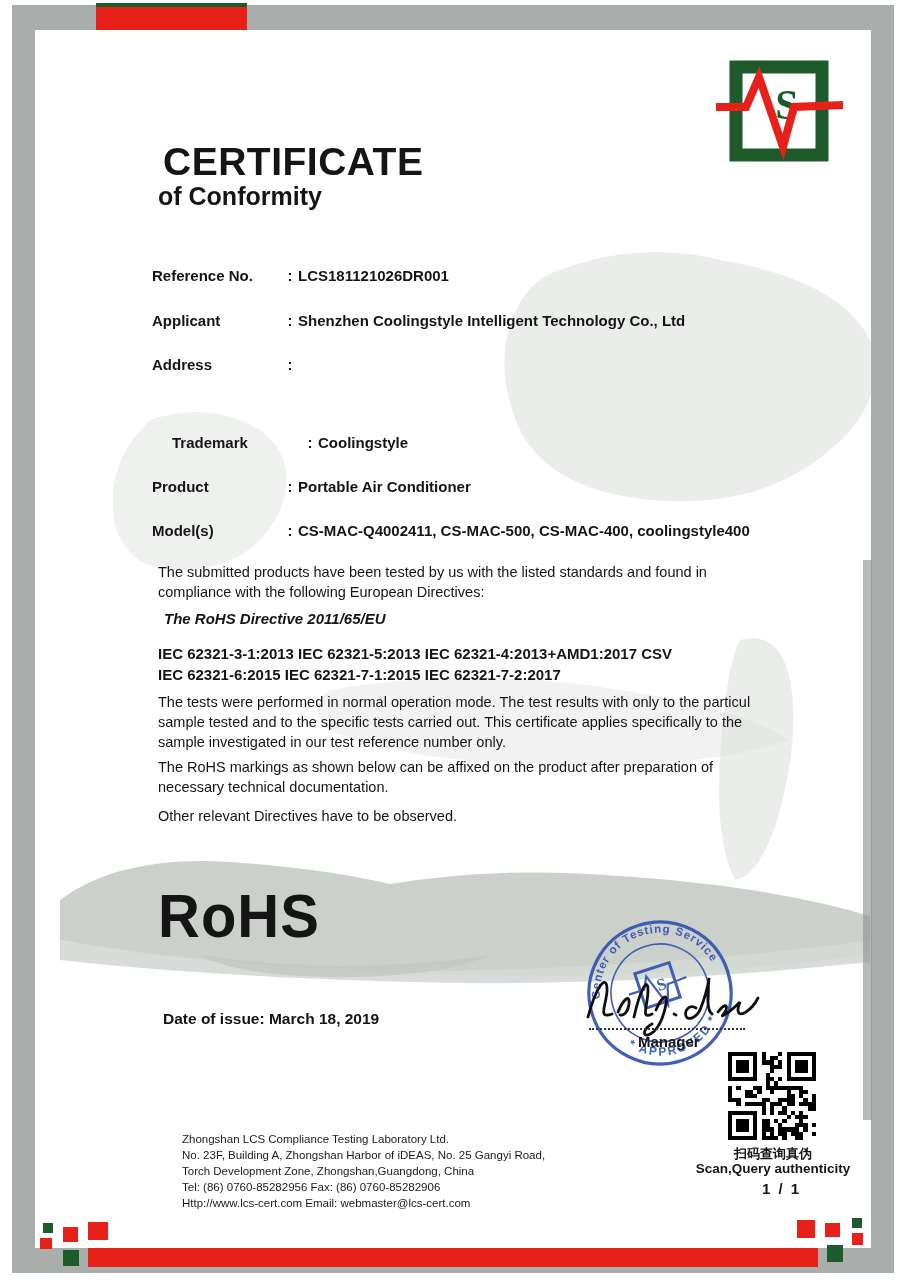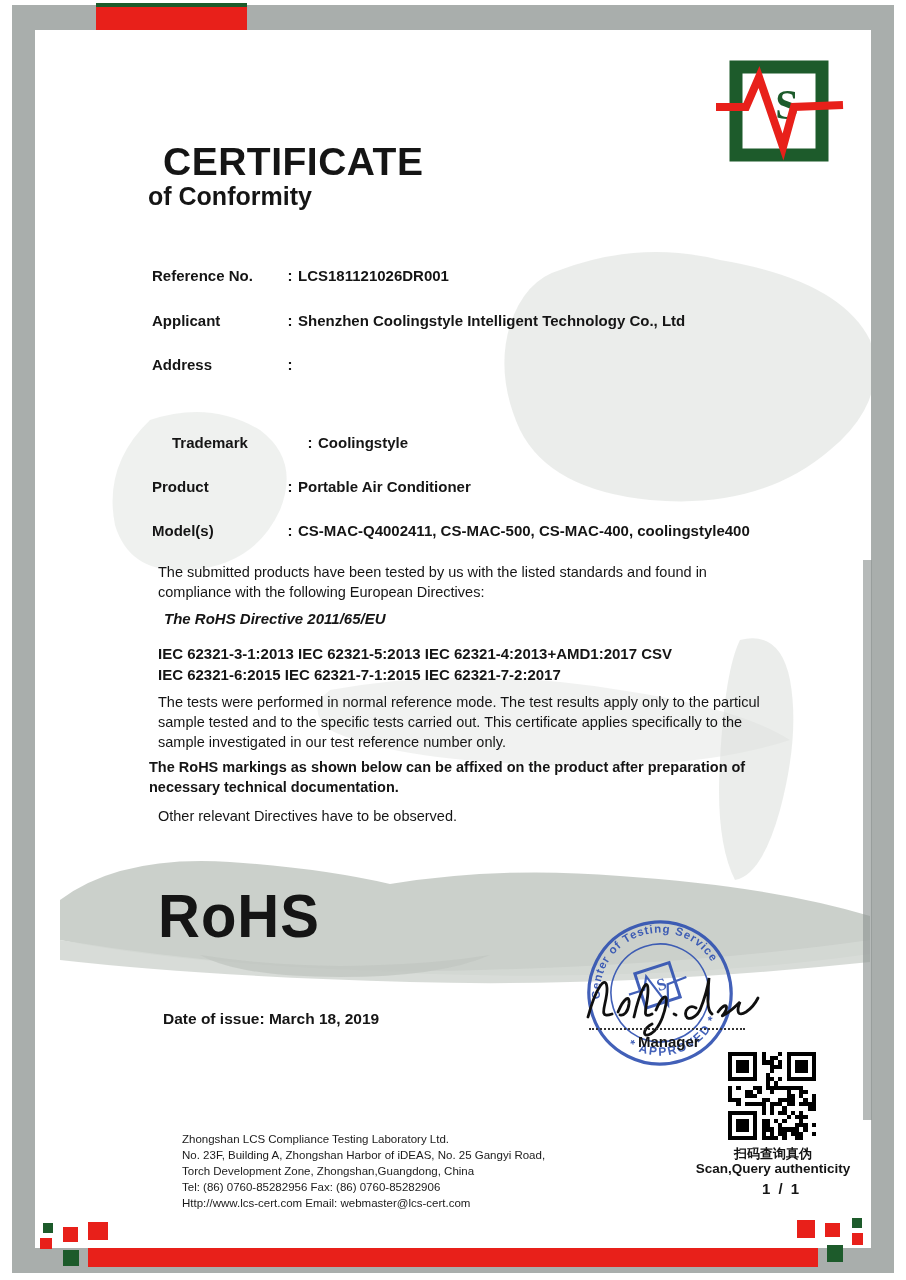--- a/index.html
+++ b/index.html
@@ -72,21 +72,21 @@
   <div class="abs deco red" style="left:852px;top:1233px;width:11px;height:12px;"></div>
   <div class="abs deco green" style="left:827px;top:1245px;width:16px;height:17px;z-index:3;"></div>
 
   <svg class="abs content" style="left:690px;top:55px;" width="180" height="112" viewBox="0 0 180 112">
     <rect x="46" y="12" width="86" height="88" fill="none" stroke="#1d5b2b" stroke-width="13"></rect>
     <text x="97" y="64" font-size="42" font-weight="700" fill="#1d5b2b" text-anchor="middle" font-family="Liberation Serif, serif">S</text>
     <polyline points="26,52 56,52 69,22 93,92 104,52 153,50" fill="none" stroke="#e8201a" stroke-width="8"></polyline>
   </svg>
 
   <div class="abs content title1" style="left:163px;top:140px;">CERTIFICATE</div>
-  <div class="abs content title2" style="left:148px;top:184px;">of Conformity</div>
+  <div class="abs content title2" style="left:158px;top:184px;">of Conformity</div>
 
   <div class="abs content fieldrow" style="left:152px;top:266px;">
     <div class="flabel">Reference No.</div>
     <div class="fcolon">:</div>
     <div class="fvalue">LCS181121026DR001</div>
   </div>
   <div class="abs content fieldrow" style="left:152px;top:311px;">
     <div class="flabel">Applicant</div>
     <div class="fcolon">:</div>
     <div class="fvalue">Shenzhen Coolingstyle Intelligent Technology Co., Ltd</div>
@@ -109,24 +109,24 @@
     <div class="flabel">Model(s)</div>
     <div class="fcolon">:</div>
     <div class="fvalue">CS-MAC-Q4002411, CS-MAC-500, CS-MAC-400, coolingstyle400</div>
   </div>
 
   <div class="abs content para ml" style="left:158px;top:562px;">The submitted products have been tested by us with the listed standards and found in
 compliance with the following European Directives:</div>
   <div class="abs content para ml bold" style="left:164px;top:609px;font-size:15px;font-style:italic;">The RoHS Directive 2011/65/EU</div>
   <div class="abs content para ml bold" style="left:158px;top:644px;font-size:15px;">IEC 62321-3-1:2013  IEC 62321-5:2013  IEC 62321-4:2013+AMD1:2017 CSV
 IEC 62321-6:2015  IEC 62321-7-1:2015  IEC 62321-7-2:2017</div>
-  <div class="abs content para ml" style="left:158px;top:692px;">The tests were performed in normal reference mode. The test results apply only to the particul
+  <div class="abs content para ml" style="left:158px;top:692px;">The tests were performed in normal operation mode. The test results with only to the particul
 sample tested and to the specific tests carried out. This certificate applies specifically to the
 sample investigated in our test reference number only.</div>
-  <div class="abs content para ml" style="left:149px;top:757px;font-weight:bold;">The RoHS markings as shown below can be affixed on the product after preparation of
+  <div class="abs content para ml" style="left:158px;top:757px;">The RoHS markings as shown below can be affixed on the product after preparation of
 necessary technical documentation.</div>
   <div class="abs content para ml" style="left:158px;top:806px;">Other relevant Directives have to be observed.</div>
 
   <div class="abs content rohs" style="left:158px;top:880px;">RoHS</div>
 
   <div class="abs content dateissue" style="left:163px;top:1010px;">Date of issue: March 18, 2019</div>
 
   <svg class="abs stampwrap" style="left:580px;top:913px;" width="160" height="160" viewBox="-80 -80 160 160">
     <g transform="rotate(-18)" stroke="#3253b2" fill="none">
       <circle r="71" stroke-width="3.2"></circle>

